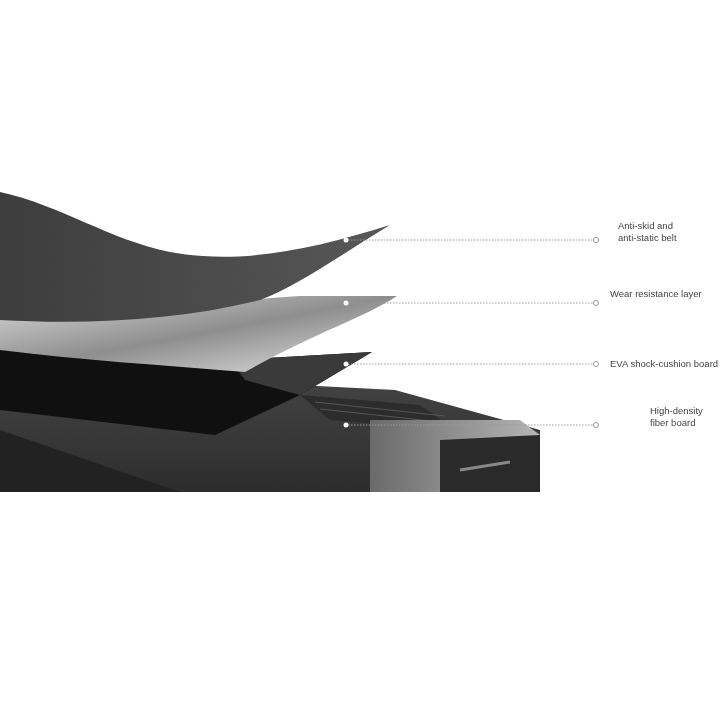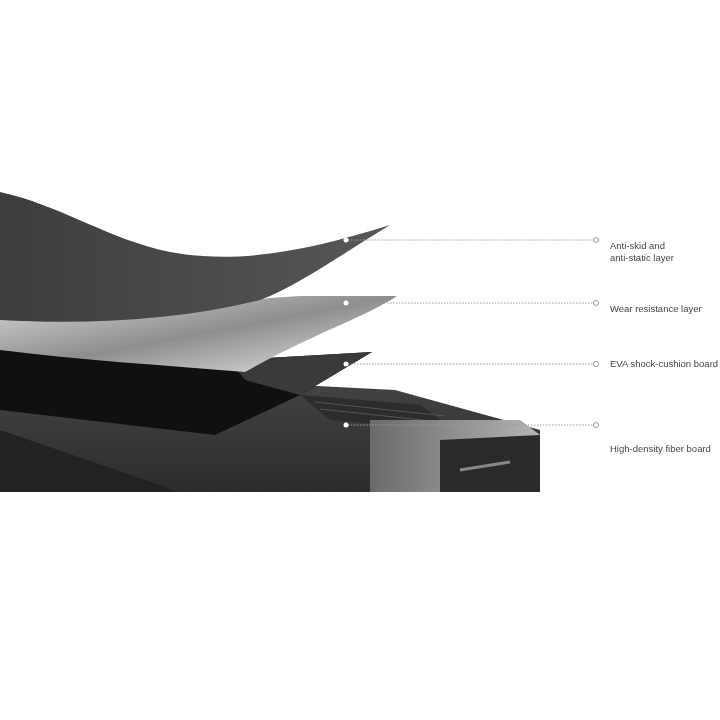--- a/index.html
+++ b/index.html
@@ -76,25 +76,25 @@
     <circle cx="346" cy="364" r="2.5"></circle>
     <circle cx="346" cy="425" r="2.5"></circle>
   </g>
 </svg>
 
 <span class="dot-end" style="left:593px;top:237px;"></span>
 <span class="dot-end" style="left:593px;top:300px;"></span>
 <span class="dot-end" style="left:593px;top:361px;"></span>
 <span class="dot-end" style="left:593px;top:422px;"></span>
 
-<div class="label" style="top:240px;">
+<div class="label" style="top:220px;margin-left:8px;">
   <div>Anti-skid and</div>
-  <div>anti-static layer</div>
+  <div>anti-static belt</div>
 </div>
-<div class="label" style="top:303px;text-align:right;">
+<div class="label" style="top:288px;text-align:right;">
   <div>Wear resistance layer</div>
 </div>
 <div class="label" style="top:358px;">
   <div>EVA shock-cushion board</div>
 </div>
-<div class="label" style="top:443px;">
+<div class="label" style="top:405px;margin-left:40px;">
   <div>High-density fiber board</div>
 </div>
 
 </body></html>

